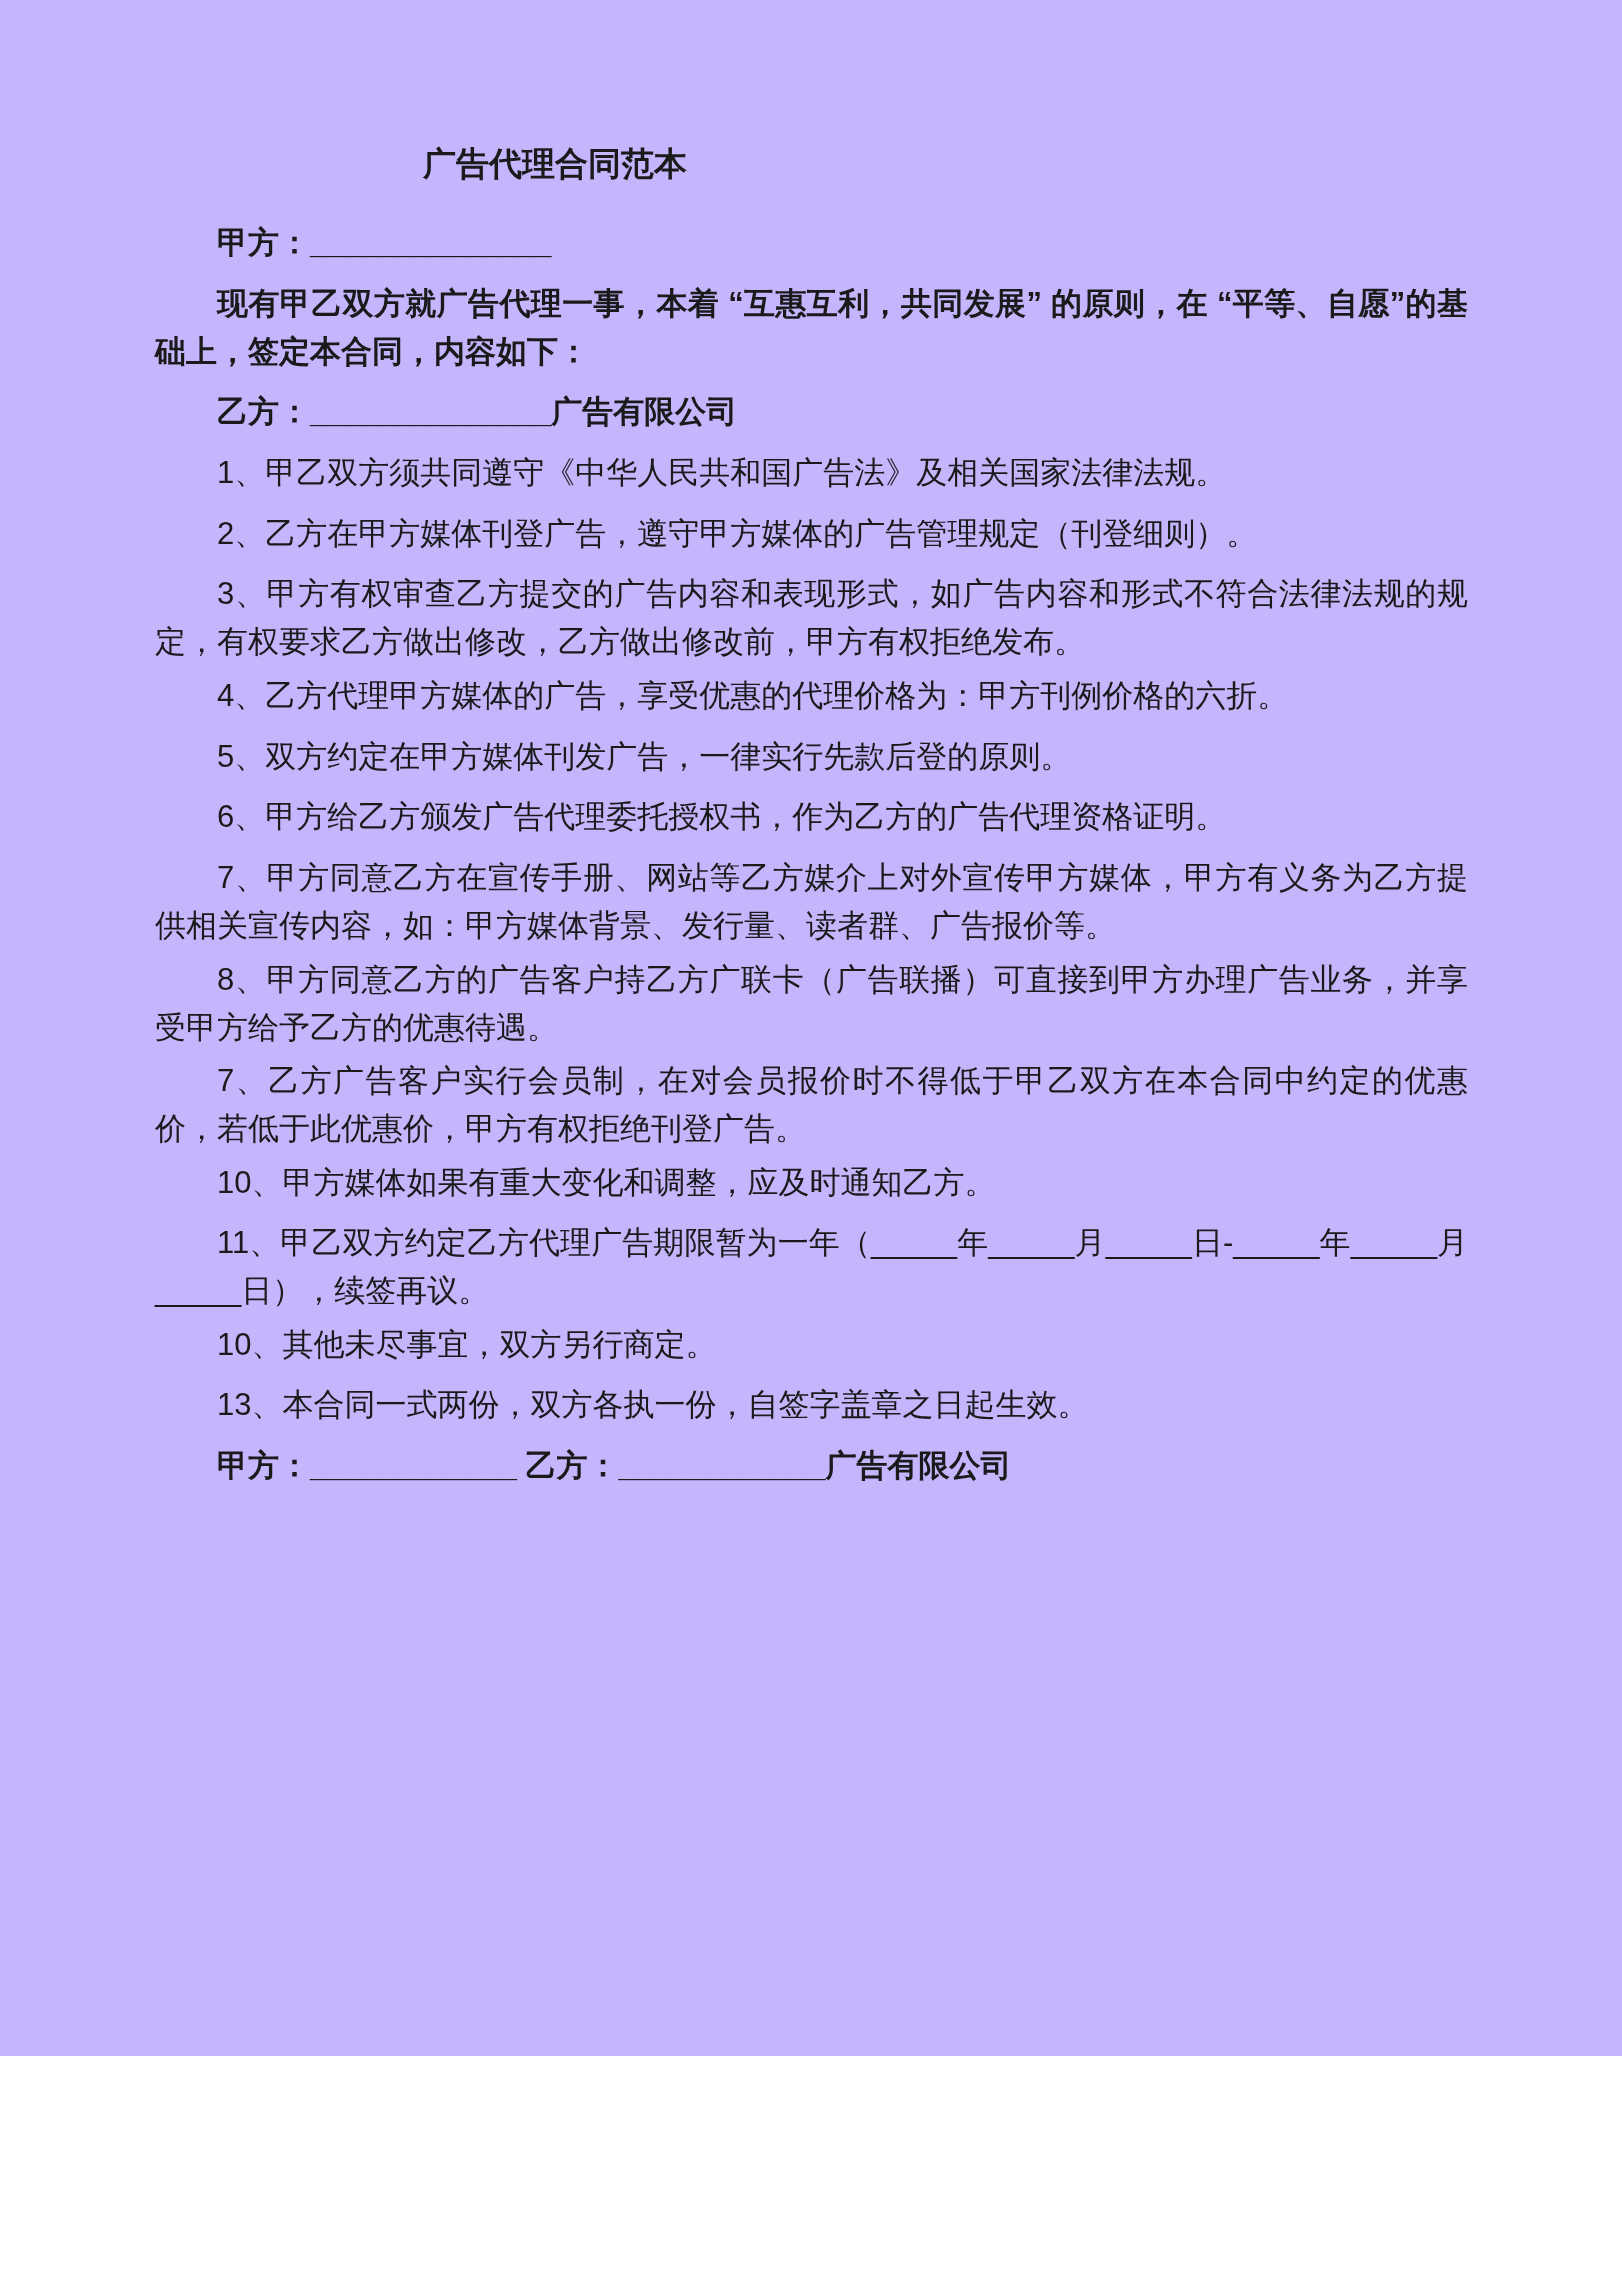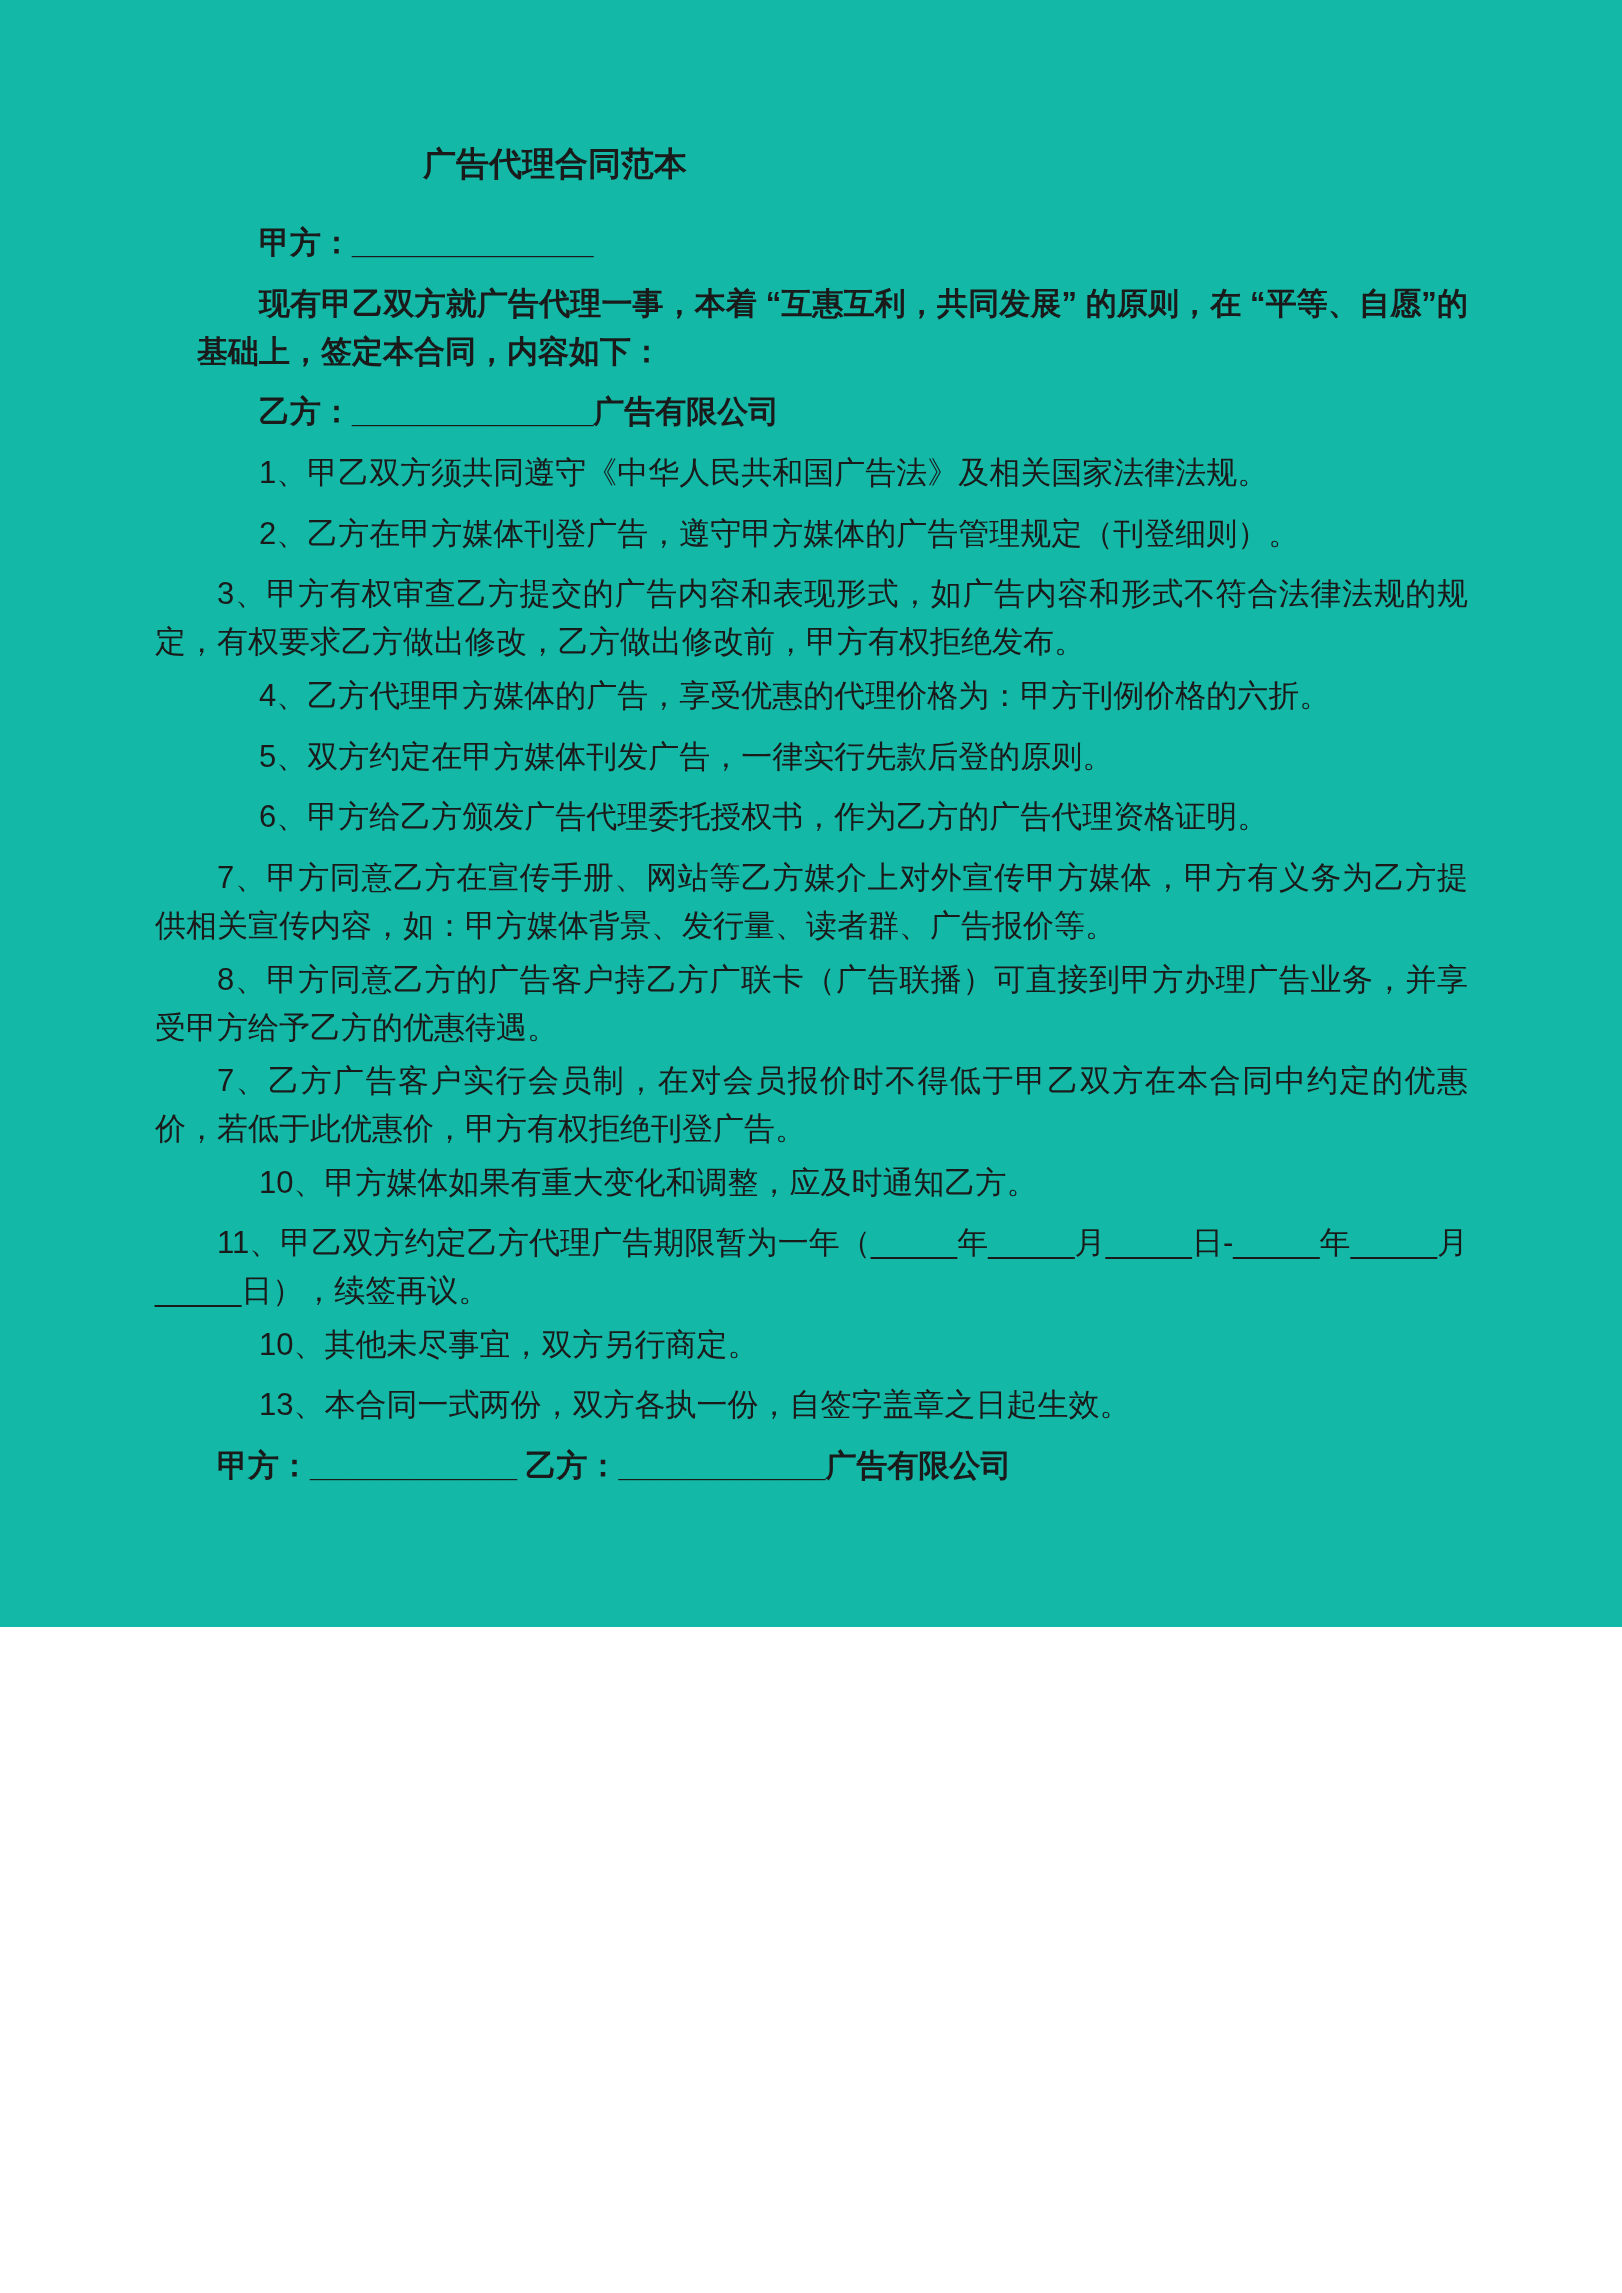--- a/index.html
+++ b/index.html
@@ -7,41 +7,41 @@
   body {
     width: 1623px;
     height: 2294px;
     background: #ffffff;
     color: #1a1a1a;
     font-family: "Liberation Sans", "DejaVu Sans", sans-serif;
     overflow: hidden;
   }
   .page {
     width: 1623px;
-    height: 1627px;
-    background: #14b8a6;
+    height: 2056px;
+    background: #c4b5fd;
     padding: 144px 155px 0 155px;
   }
   .doc-title {
     font-size: 33px;
     line-height: 40px;
     font-weight: bold;
     margin: 0 0 35px 0;
     padding-left: 268px;
     text-align: left;
   }
   .para {
     font-size: 31px;
     line-height: 48px;
     margin: 0 0 5.5px 0;
     text-indent: 62px;
     word-break: break-all;
     text-align: justify;
   }
-  .para.spaced { margin-bottom: 12.7px; margin-left: 42px; }
+  .para.spaced { margin-bottom: 12.7px; }
   .bold { font-weight: bold; }
 </style>
 </head>
 <body>
 
 <div class="page">
 
   <h1 class="doc-title">广告代理合同范本</h1>
 
   <p class="para bold spaced">甲方：______________</p>

